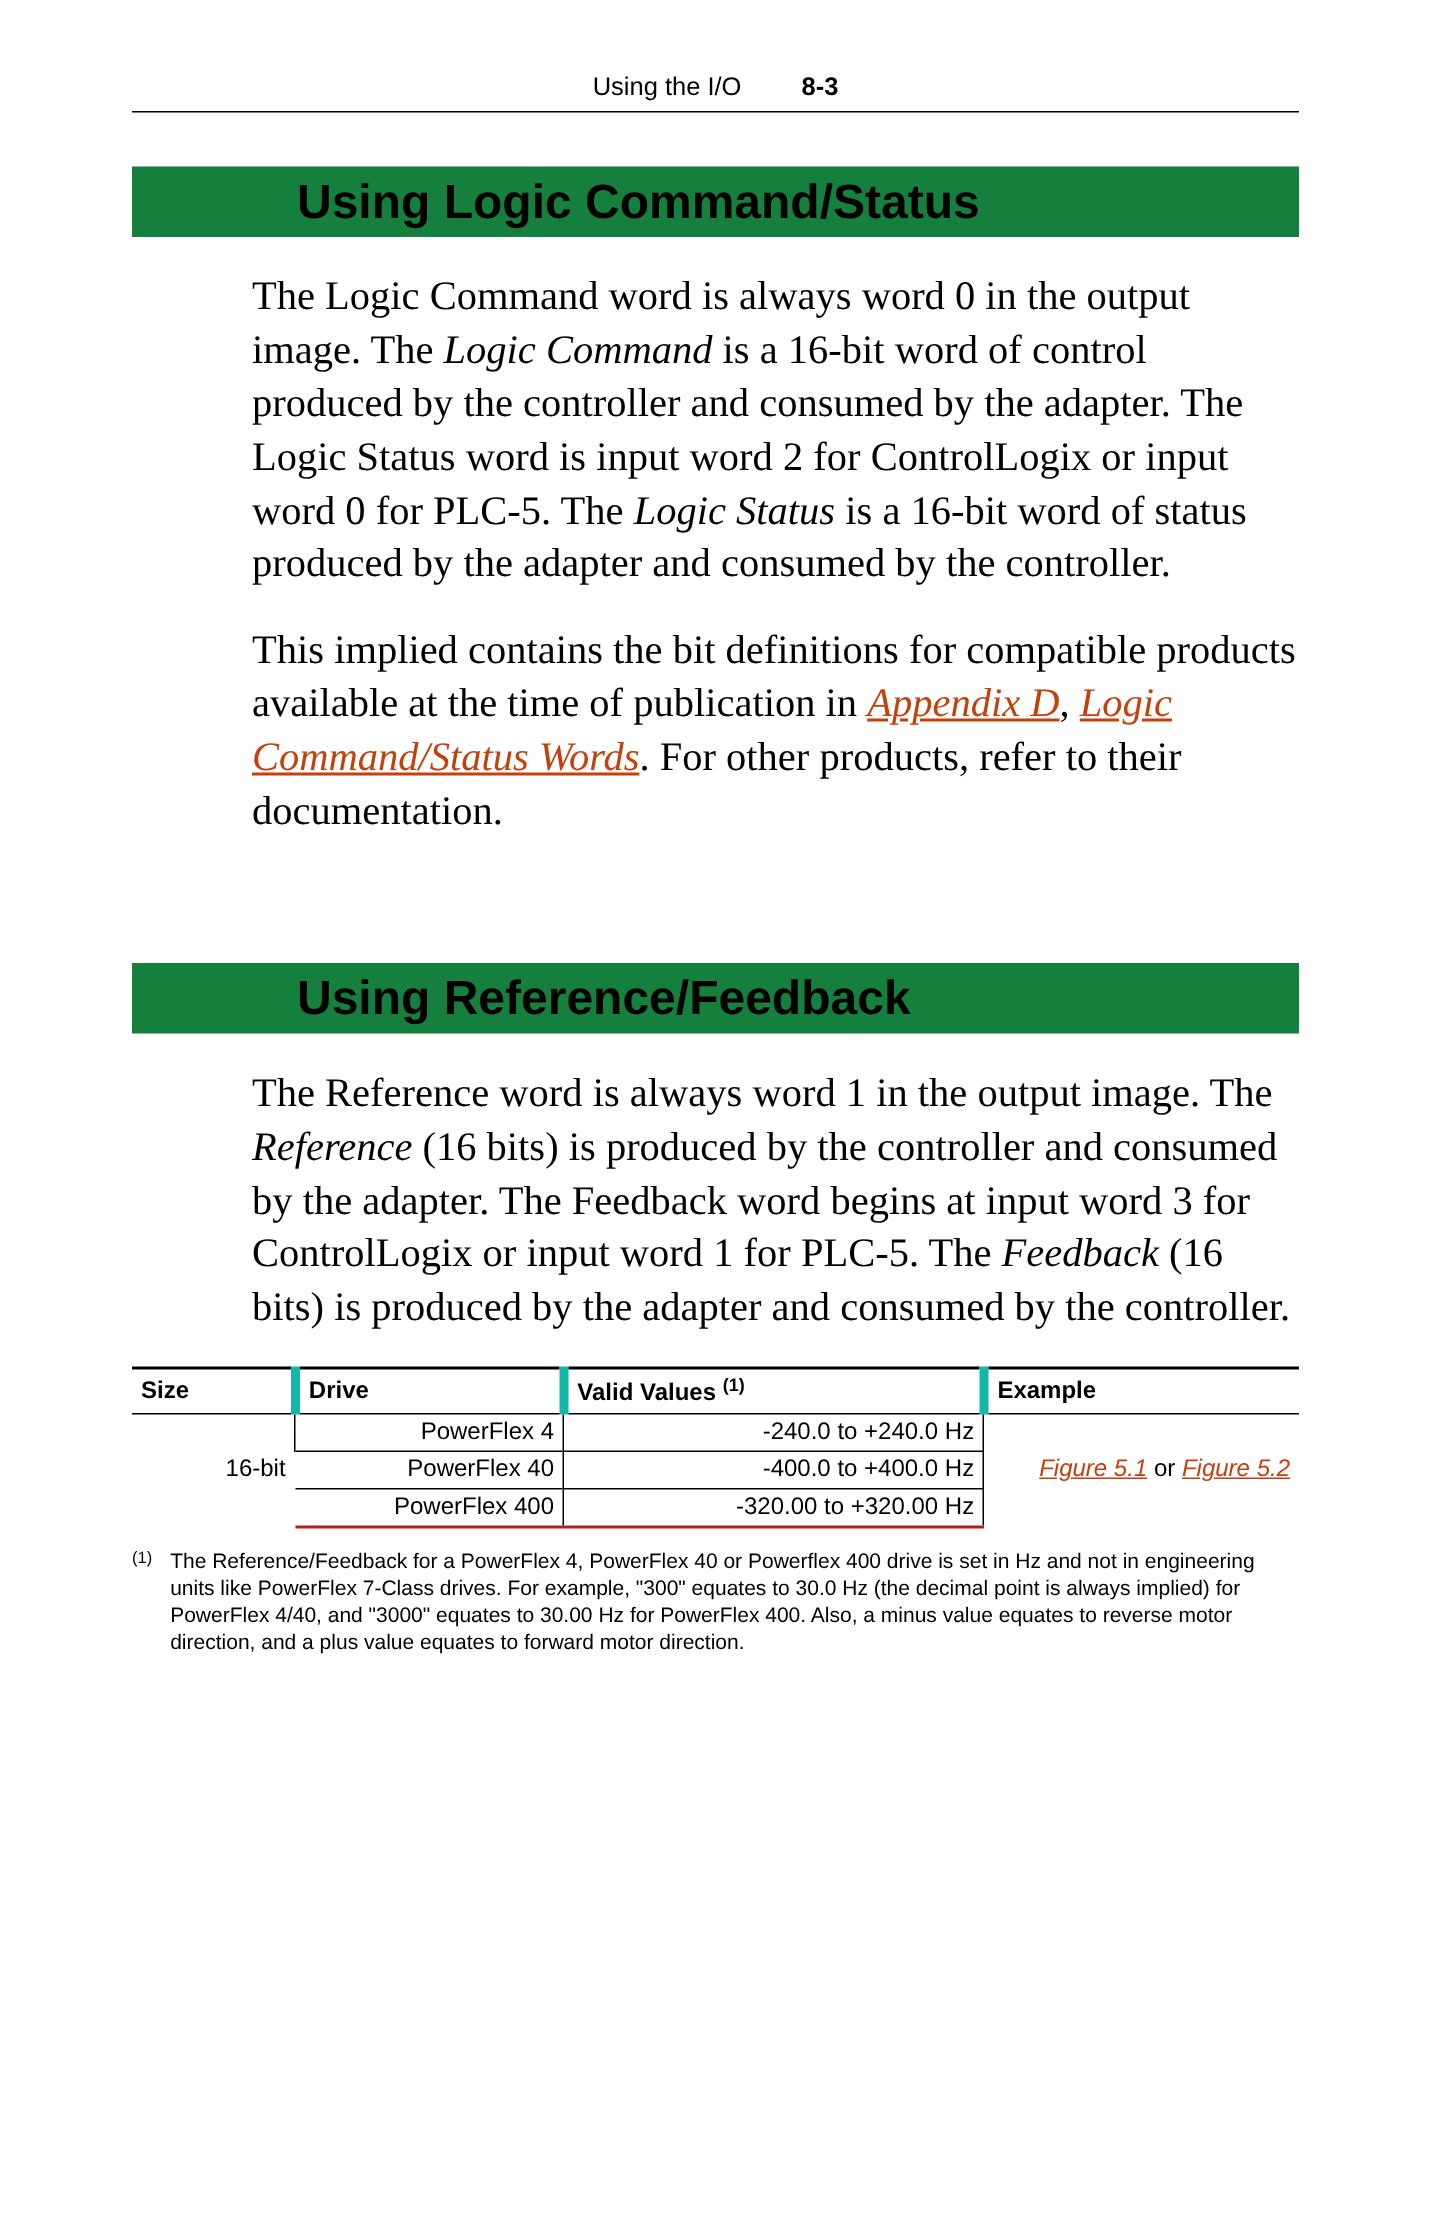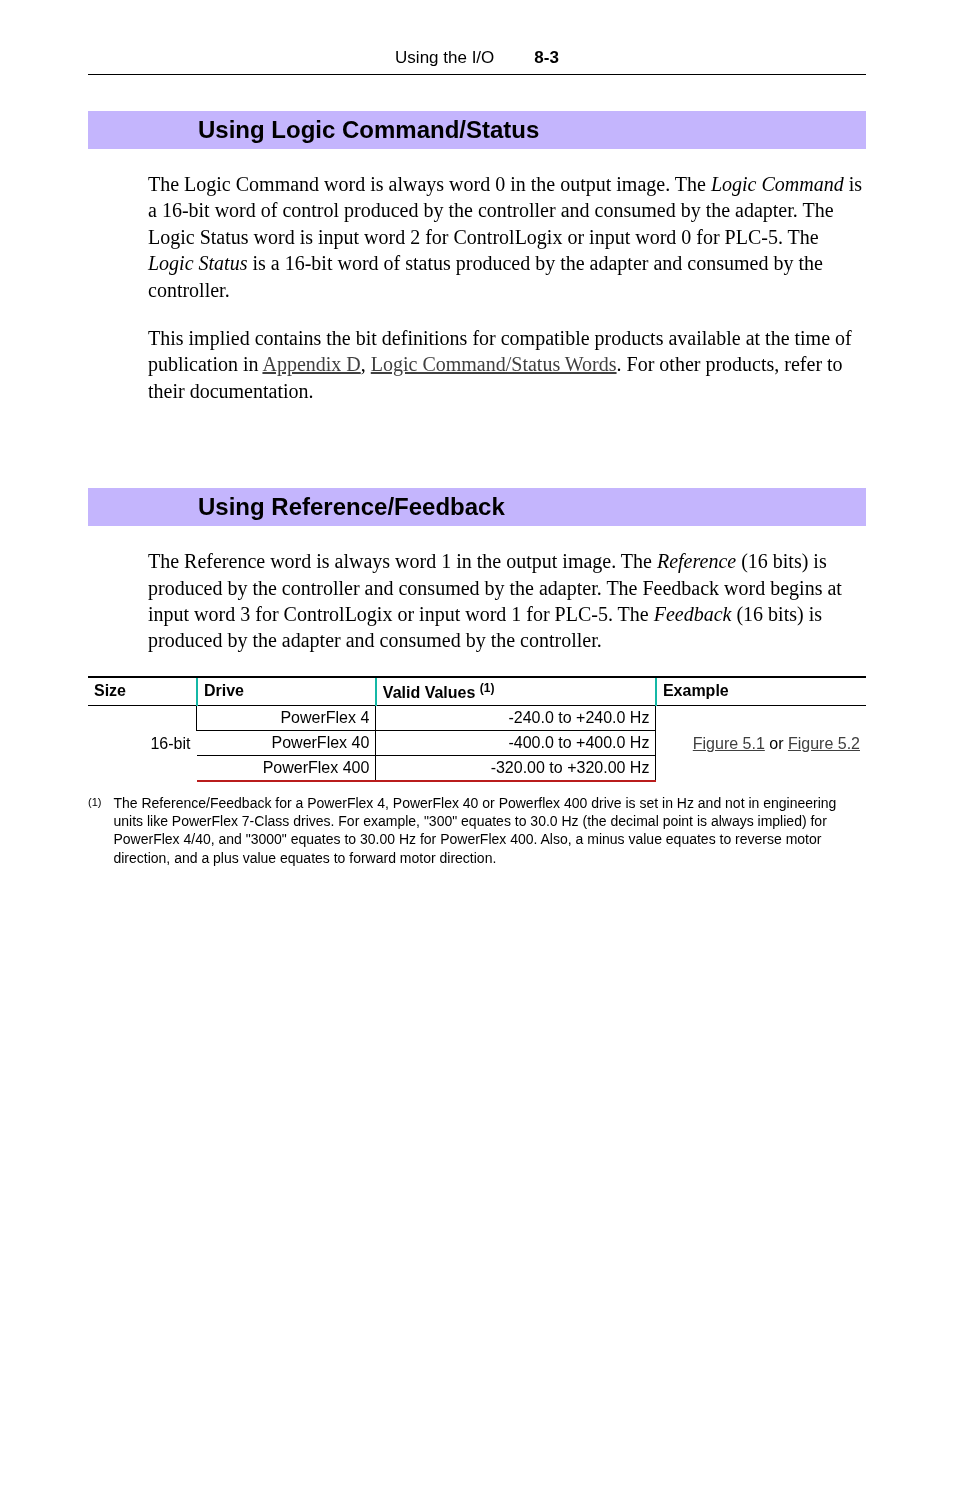--- a/index.html
+++ b/index.html
@@ -28,62 +28,63 @@
     }
     .page-num {
       font-weight: bold;
     }
     .header-rule {
       border: none;
       border-top: 1.5px solid #000;
       margin-bottom: 36px;
     }
     .section-heading {
-      background: #c4b5fd;
+      background: #15803d;
       font-family: Arial, Helvetica, sans-serif;
       font-weight: bold;
-      font-size: 24px;
+      font-size: 32px;
       padding: 5px 2px 5px 2px;
       margin-bottom: 22px;
       margin-left: 0;
     }
     .section-heading .heading-text {
       margin-left: 108px;
       display: inline-block;
     }
     .body-para {
-      font-size: 20px;
+      font-size: 27px;
       line-height: 1.32;
-      margin-left: 60px;
+      margin-left: 80px;
       margin-bottom: 22px;
     }
     .italic {
       font-style: italic;
     }
     .link {
-      color: #404040;
+      color: #c2410c;
       text-decoration: underline;
+      font-style: italic;
     }
     .spacer {
       height: 62px;
     }
     table.data-table {
       margin-left: 0;
       width: 100%;
       border-collapse: collapse;
       font-family: Arial, Helvetica, sans-serif;
       font-size: 16px;
       margin-top: 6px;
     }
     table.data-table th {
       text-align: left;
       font-weight: bold;
       border-top: 2px solid #000;
       border-bottom: 1.5px solid #000;
-      border-left: 2px solid #14b8a6;
+      border-left: 6px solid #14b8a6;
       padding: 3px 6px;
     }
     table.data-table th:first-child {
       border-left: none;
     }
     table.data-table td {
       border-top: 1px solid #000;
       border-left: 1px solid #000;
       padding: 3px 6px;
       vertical-align: middle;

